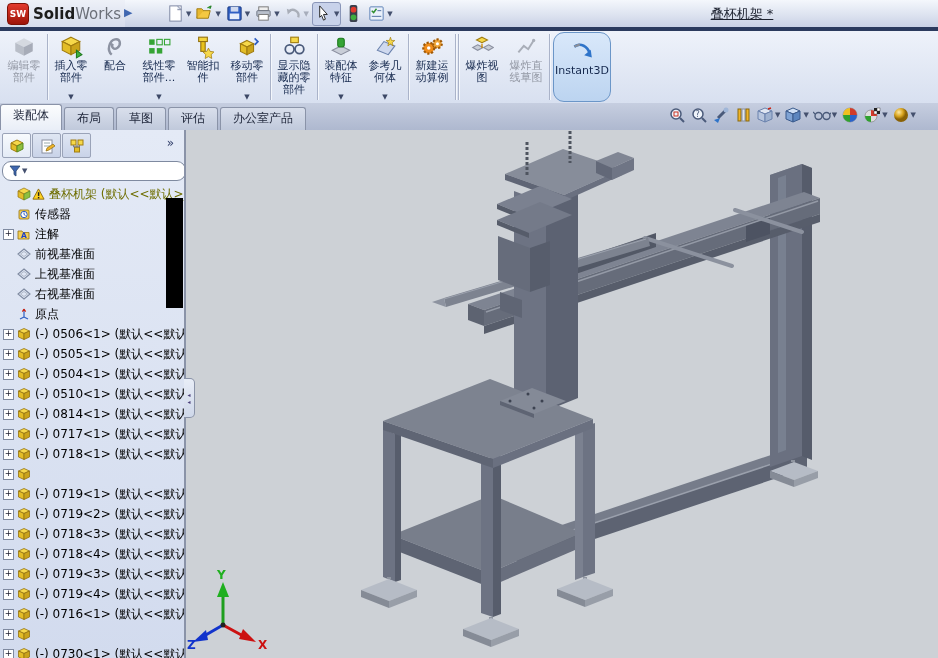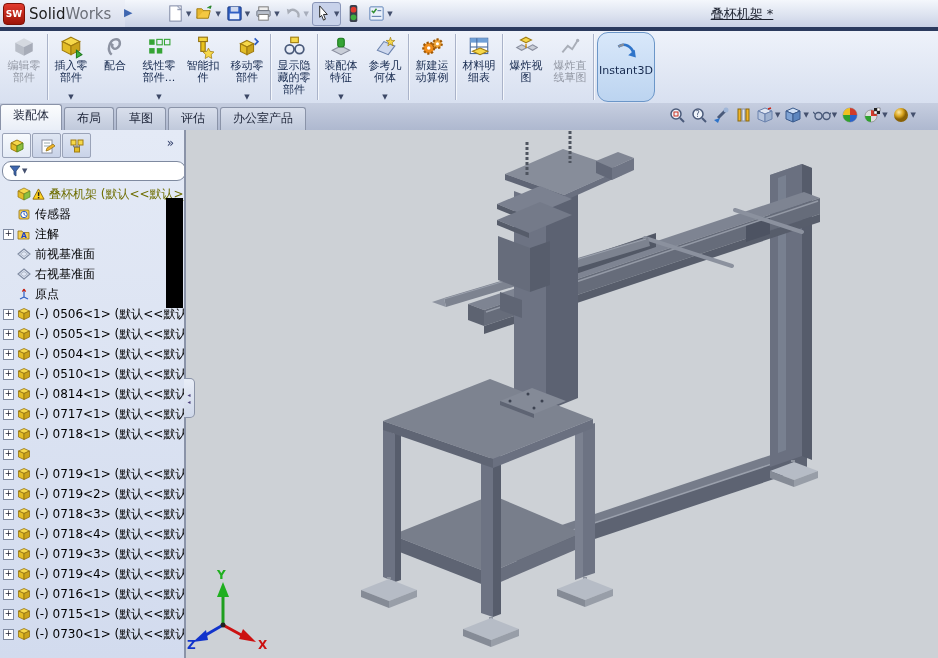--- a/index.html
+++ b/index.html
@@ -3,26 +3,26 @@
 <meta charset="utf-8">
 <style>
   html,body{margin:0;padding:0;}
   body{width:938px;height:658px;position:relative;overflow:hidden;
        font-family:"DejaVu Sans",sans-serif;background:#cdd1d6;
        -webkit-font-smoothing:antialiased;}
   
   #titlebar{position:absolute;left:0;top:0;width:938px;height:27px;
     background:linear-gradient(#f4f7fc,#dde3f0 55%,#c9d1e5);border-bottom:1px solid #9aa4bc;}
   #logo{position:absolute;left:0;top:0;height:27px;width:122px;display:flex;align-items:center;
-    background:linear-gradient(#eef1f8,#d6dcec);padding-left:3px;}
+    background:linear-gradient(#eef1f8,#d6dcec);padding-left:3px;justify-content:center;}
   #swbox{width:20px;height:20px;border-radius:4px;background:linear-gradient(#e23a2e,#9e1408);
     color:#fff;font-size:9px;font-weight:bold;display:flex;align-items:center;justify-content:center;
     border:1px solid #7c1005;}
   #brand{margin-left:4px;font-size:15px;letter-spacing:0;}
-  #brand .solid{font-weight:normal;color:#1c1c1c;}
+  #brand .solid{font-weight:bold;color:#1c1c1c;}
   #brand .works{color:#6b6f78;}
   #flyarrow{position:absolute;left:124px;top:6px;color:#3f66b0;font-size:11px;}
   #qt{position:absolute;left:165px;top:2px;height:23px;display:flex;align-items:center;gap:2px;}
   .qbtn{display:flex;align-items:center;height:22px;padding:0 1px;border-radius:3px;}
   .qbtn.pressed{background:#c8d2ea;border:1px solid #8a96b8;}
   .dd{font-size:7px;color:#44506e;margin-left:1px;}
   .dd.dis{color:#a7adbb;}
   #wintitle{position:absolute;left:652px;top:5px;width:180px;text-align:center;
     font-size:13px;color:#1d2230;text-decoration:underline;}
   #navyline{position:absolute;left:0;top:27px;width:938px;height:4px;background:#2b3a5e;}
@@ -281,33 +281,20 @@
           <circle cx="8" cy="12" r="5" fill="#f08c1a" stroke="#a05a08" stroke-dasharray="2,1.5" stroke-width="2"></circle>
           <circle cx="16" cy="8" r="4" fill="#f0a83c" stroke="#a05a08" stroke-dasharray="2,1.5" stroke-width="2"></circle>
           <circle cx="8" cy="12" r="1.6" fill="#fff"></circle>
           <circle cx="16" cy="8" r="1.4" fill="#fff"></circle>
         </svg>
       </span>
       <div class="lbl">新建运</div>
       <div class="lbl">动算例</div>
     </div>
     <div class="cmdiv"></div>
-    <div class="cmbtn">
-      <span class="ic">
-        <svg width="24" height="24" viewBox="0 0 22 22">
-          <rect x="3" y="3" width="16" height="14" fill="#fff" stroke="#4a6b9e"></rect>
-          <rect x="3" y="3" width="16" height="4" fill="#6fa0d8"></rect>
-          <line x1="3" y1="11" x2="19" y2="11" stroke="#4a6b9e"></line>
-          <line x1="9" y1="3" x2="9" y2="17" stroke="#4a6b9e"></line>
-          <polygon points="12,12 19,15 12,18 5,15" fill="#f6d84a" stroke="#a07c10"></polygon>
-        </svg>
-      </span>
-      <div class="lbl">材料明</div>
-      <div class="lbl">细表</div>
-    </div>
     <div class="cmdiv"></div>
     <div class="cmbtn">
       <span class="ic">
         <svg width="24" height="24" viewBox="0 0 22 22">
           <polygon points="11,2 16,4.5 11,7 6,4.5" fill="#f6d84a" stroke="#a07c10"></polygon>
           <polygon points="5,9 10,11.5 5,14 0.5,11.5" fill="#c9ced8" stroke="#8b90a0" transform="translate(2,0)"></polygon>
           <polygon points="17,9 21.5,11.5 17,14 12.5,11.5" fill="#c9ced8" stroke="#8b90a0"></polygon>
           <line x1="11" y1="8" x2="11" y2="12" stroke="#cc8800" stroke-width="1.2"></line>
         </svg>
       </span>
@@ -658,20 +645,30 @@
         <span class="tlabel">前视基准面</span>
       </div>
       <div class="trow">
         <span class="noexp"></span>
         <span class="ticon">
           <svg width="14" height="14" viewBox="0 0 14 14">
             <polygon points="7,2 13,7 7,12 1,7" fill="none" stroke="#7f8aa0" stroke-width="1.1"></polygon>
             <polygon points="7,4.5 10.5,7 7,9.5 3.5,7" fill="none" stroke="#aab2c2" stroke-width="0.9"></polygon>
           </svg>
         </span>
+        <span class="tlabel">上视基准面</span>
+      </div>
+      <div class="trow">
+        <span class="noexp"></span>
+        <span class="ticon">
+          <svg width="14" height="14" viewBox="0 0 14 14">
+            <polygon points="7,2 13,7 7,12 1,7" fill="none" stroke="#7f8aa0" stroke-width="1.1"></polygon>
+            <polygon points="7,4.5 10.5,7 7,9.5 3.5,7" fill="none" stroke="#aab2c2" stroke-width="0.9"></polygon>
+          </svg>
+        </span>
         <span class="tlabel">右视基准面</span>
       </div>
       <div class="trow">
         <span class="noexp"></span>
         <span class="ticon">
           <svg width="14" height="14" viewBox="0 0 14 14">
             <path d="M7 2 v8 M3 12 l4 -2 M11 12 l-4 -2" fill="none" stroke="#2f5fc4" stroke-width="1.2"></path>
             <path d="M7 2 l-1.6 2.6 M7 2 l1.6 2.6" stroke="#cc2211" stroke-width="1.2"></path>
           </svg>
         </span>
@@ -843,21 +840,20 @@
       </div>
       <div class="trow">
         <span class="exp">+</span>
         <span class="ticon">
           <svg width="14" height="14" viewBox="0 0 14 14">
             <polygon points="7,1.5 12.5,4 7,6.5 1.5,4" fill="#f6d84a" stroke="#937110" stroke-width="0.8"></polygon>
             <polygon points="1.5,4 7,6.5 7,12.5 1.5,10" fill="#e3bd27" stroke="#937110" stroke-width="0.8"></polygon>
             <polygon points="7,6.5 12.5,4 12.5,10 7,12.5" fill="#caa31a" stroke="#937110" stroke-width="0.8"></polygon>
           </svg>
         </span>
-        <span class="tlabel">(-) 0715&lt;1&gt; (默认&lt;&lt;默认</span>
       </div>
       <div class="trow">
         <span class="exp">+</span>
         <span class="ticon">
           <svg width="14" height="14" viewBox="0 0 14 14">
             <polygon points="7,1.5 12.5,4 7,6.5 1.5,4" fill="#f6d84a" stroke="#937110" stroke-width="0.8"></polygon>
             <polygon points="1.5,4 7,6.5 7,12.5 1.5,10" fill="#e3bd27" stroke="#937110" stroke-width="0.8"></polygon>
             <polygon points="7,6.5 12.5,4 12.5,10 7,12.5" fill="#caa31a" stroke="#937110" stroke-width="0.8"></polygon>
           </svg>
         </span>

